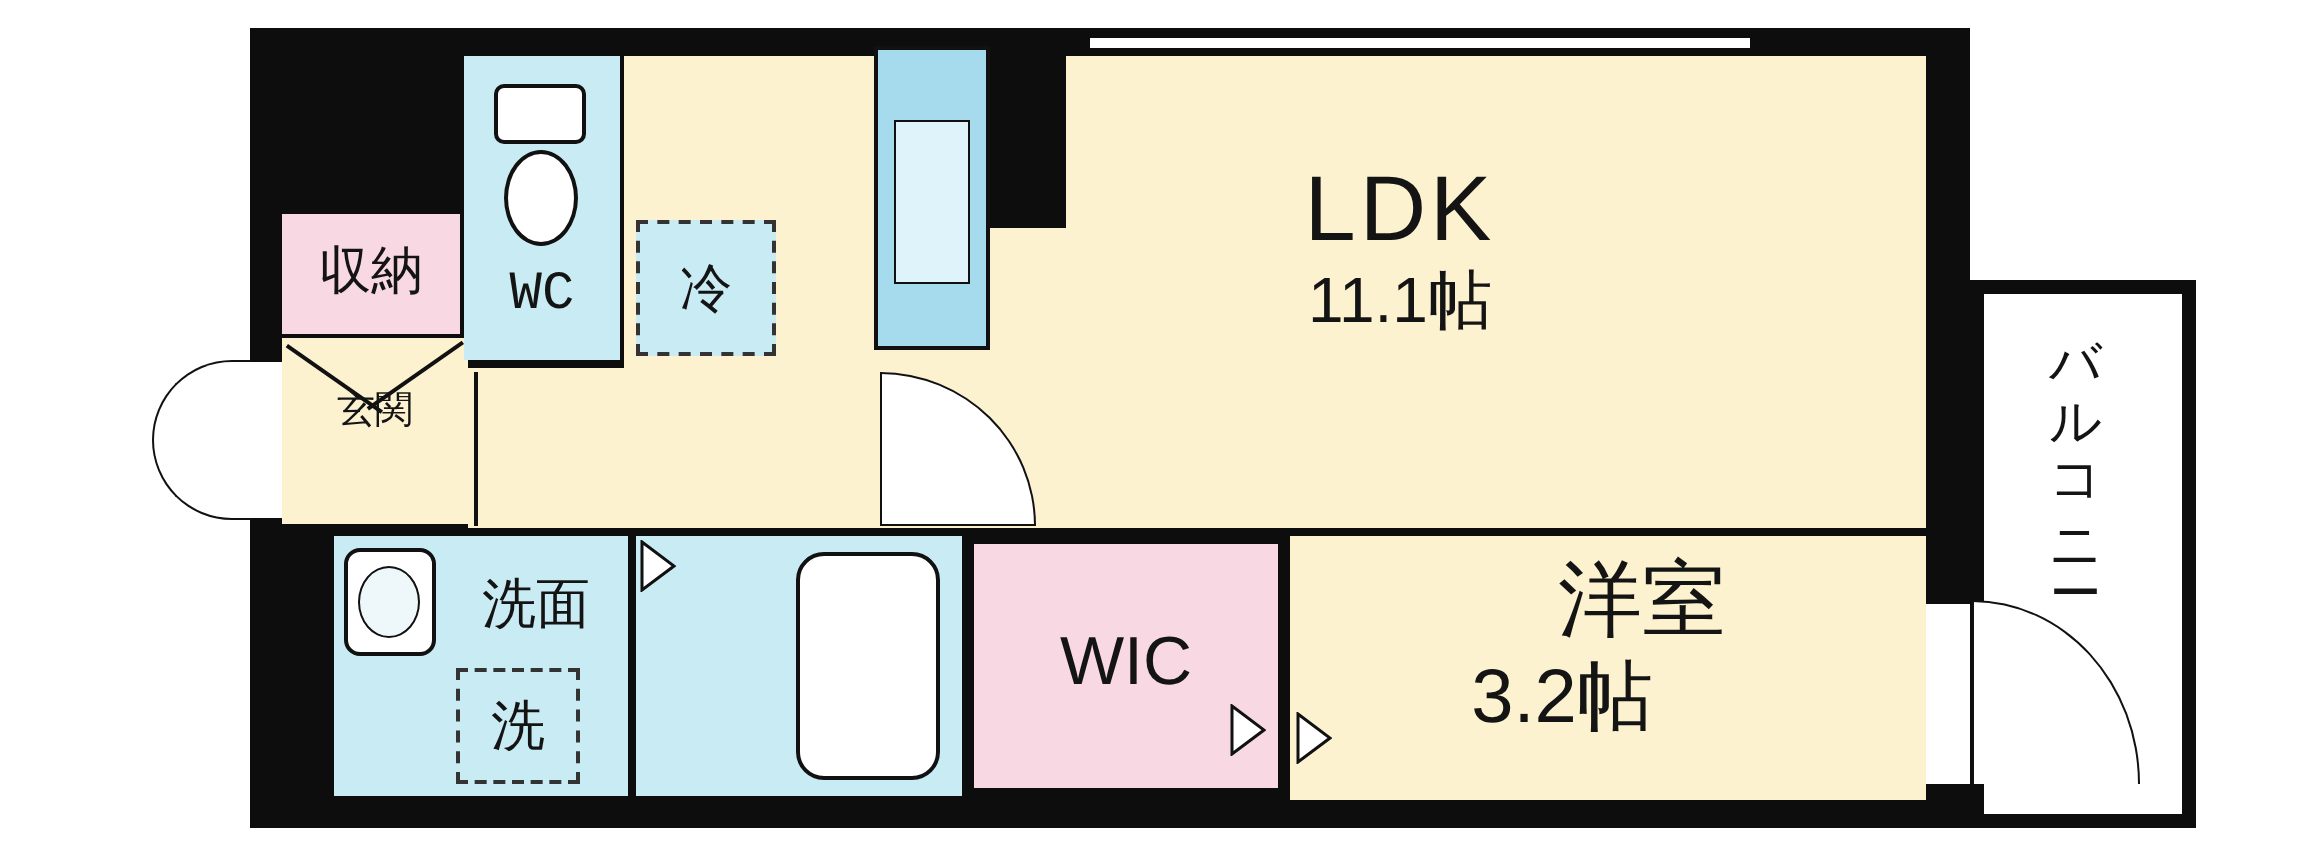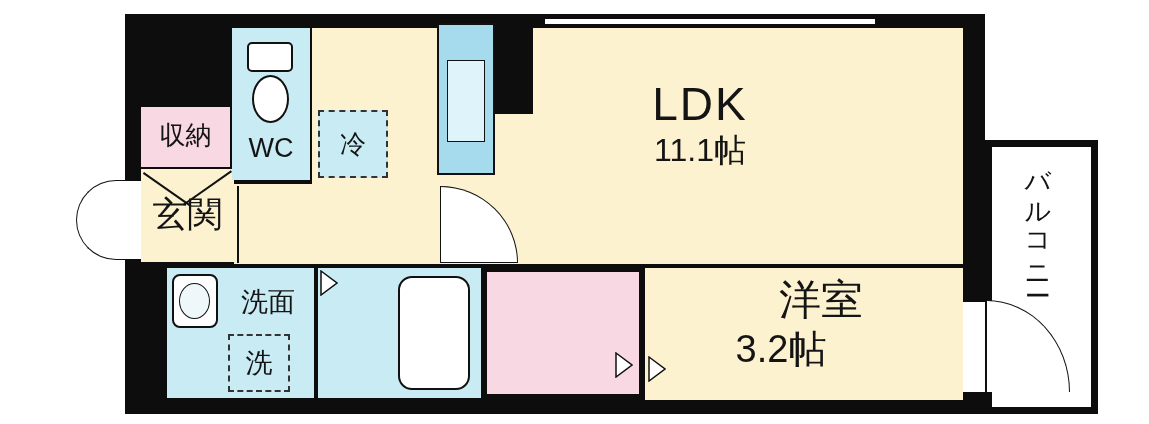--- a/index.html
+++ b/index.html
@@ -87,18 +87,19 @@
   <div class="abs" style="left:144px;top:172px;width:58px;height:2px;background:#111;transform:rotate(35deg);transform-origin:0 0;"></div>
   <div class="abs" style="left:232px;top:172px;width:58px;height:2px;background:#111;transform:rotate(145deg);transform-origin:0 0;"></div>
   <div class="abs" style="left:237px;top:186px;width:2px;height:77px;background:#111;"></div>
 
   <div class="label" style="left:550px;top:80px;width:300px;font-size:46px;letter-spacing:2px;">LDK</div>
   <div class="label" style="left:550px;top:134px;width:300px;font-size:32px;">11.1帖</div>
 
   <div class="label" style="left:645px;top:278px;width:352px;font-size:42px;">洋室</div>
   <div class="label" style="left:645px;top:330px;width:272px;font-size:38px;">3.2帖</div>
 
-  <div class="label" style="left:232px;top:134px;width:78px;font-size:27px;">WC</div>
-  <div class="label" style="left:141px;top:196px;width:93px;font-size:35px;">玄関</div>
+  <div class="label" style="left:487px;top:314px;width:152px;font-size:34px;">WIC</div>
+  <div class="label" style="left:232px;top:134px;width:78px;font-size:27px;font-family:Liberation Mono, monospace;">WC</div>
+  <div class="label" style="left:141px;top:196px;width:93px;font-size:19px;">玄関</div>
   <div class="label" style="left:222px;top:288px;width:92px;font-size:27px;">洗面</div>
   <div class="label" style="left:141px;top:122px;width:89px;font-size:26px;">収納</div>
 
 </div>
 
 </body></html>

